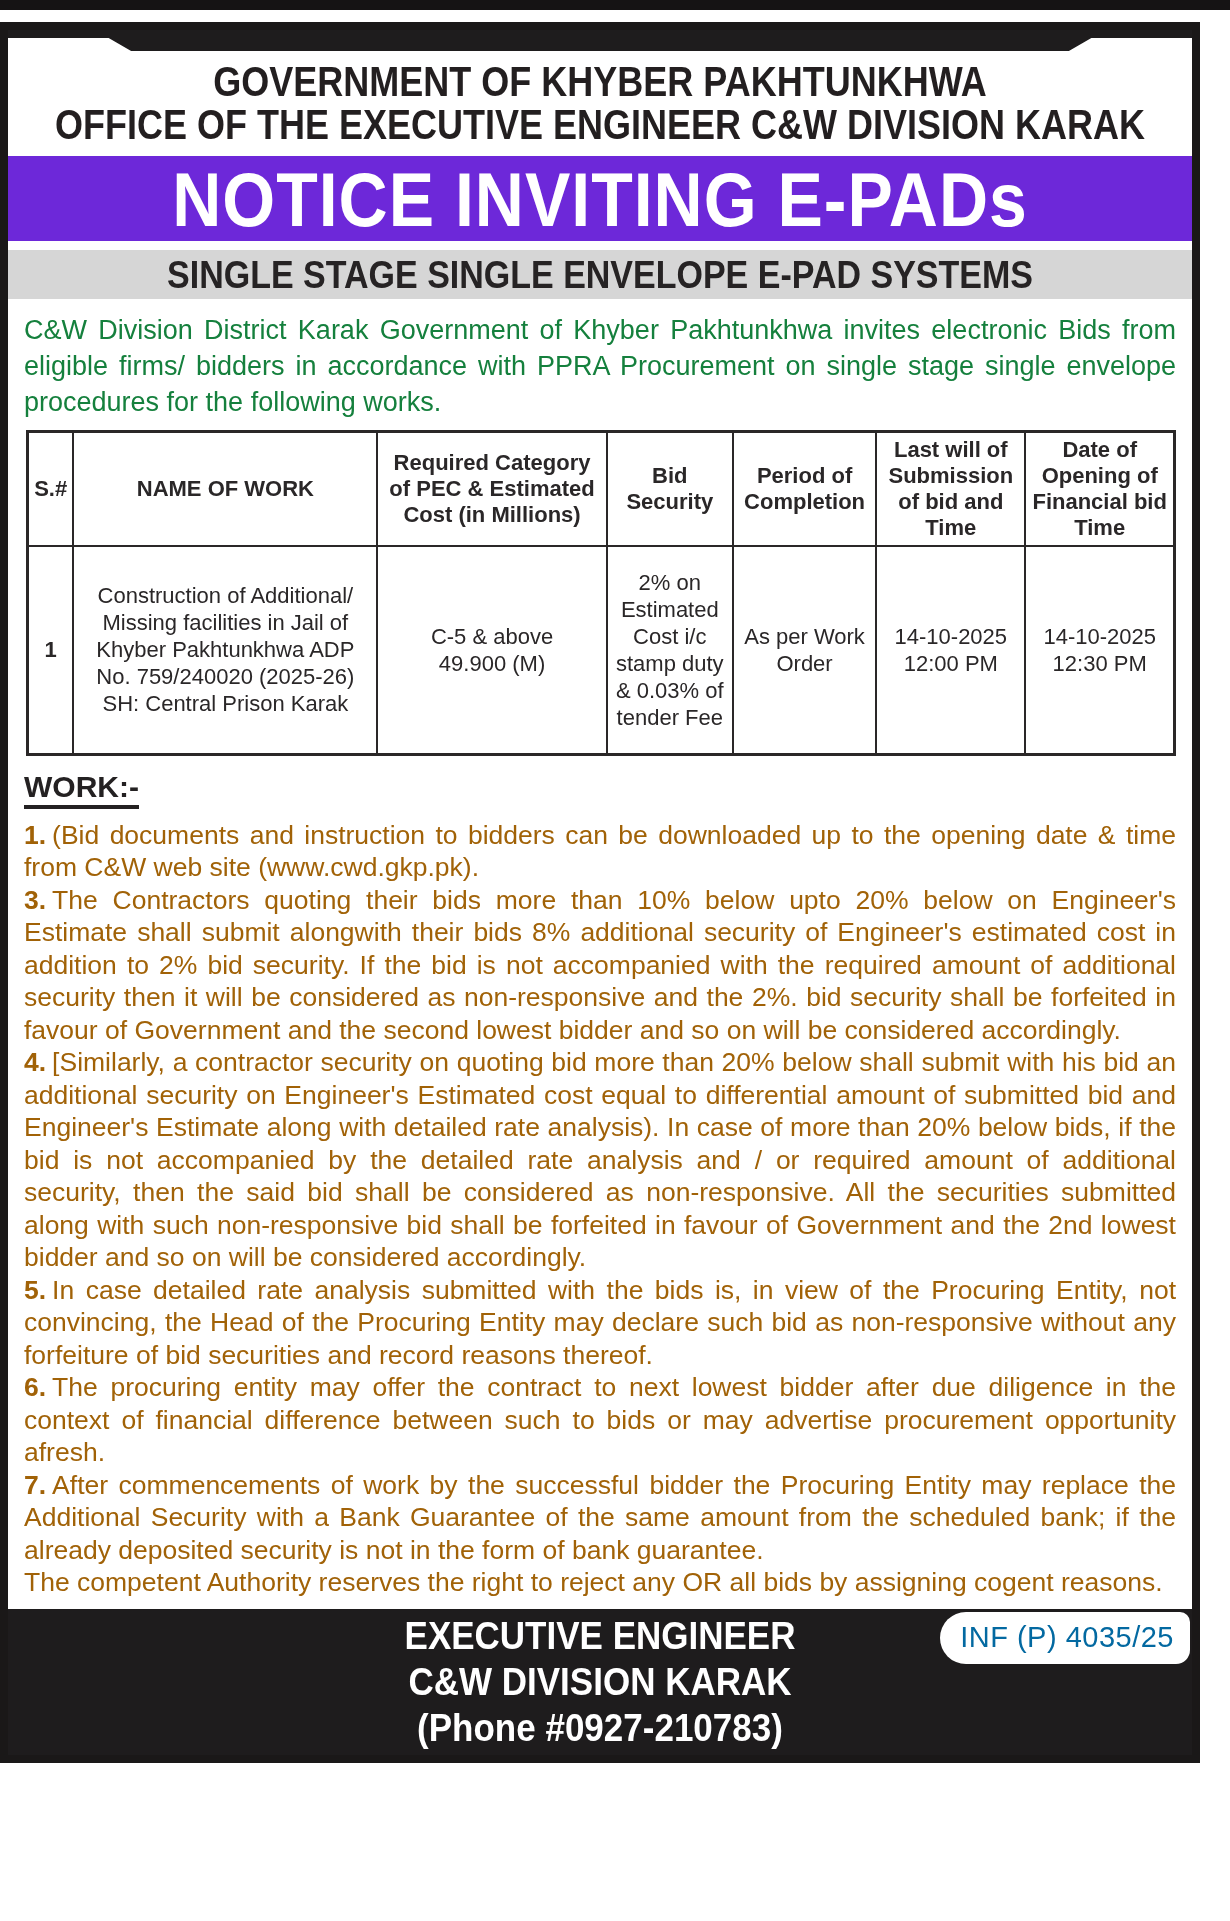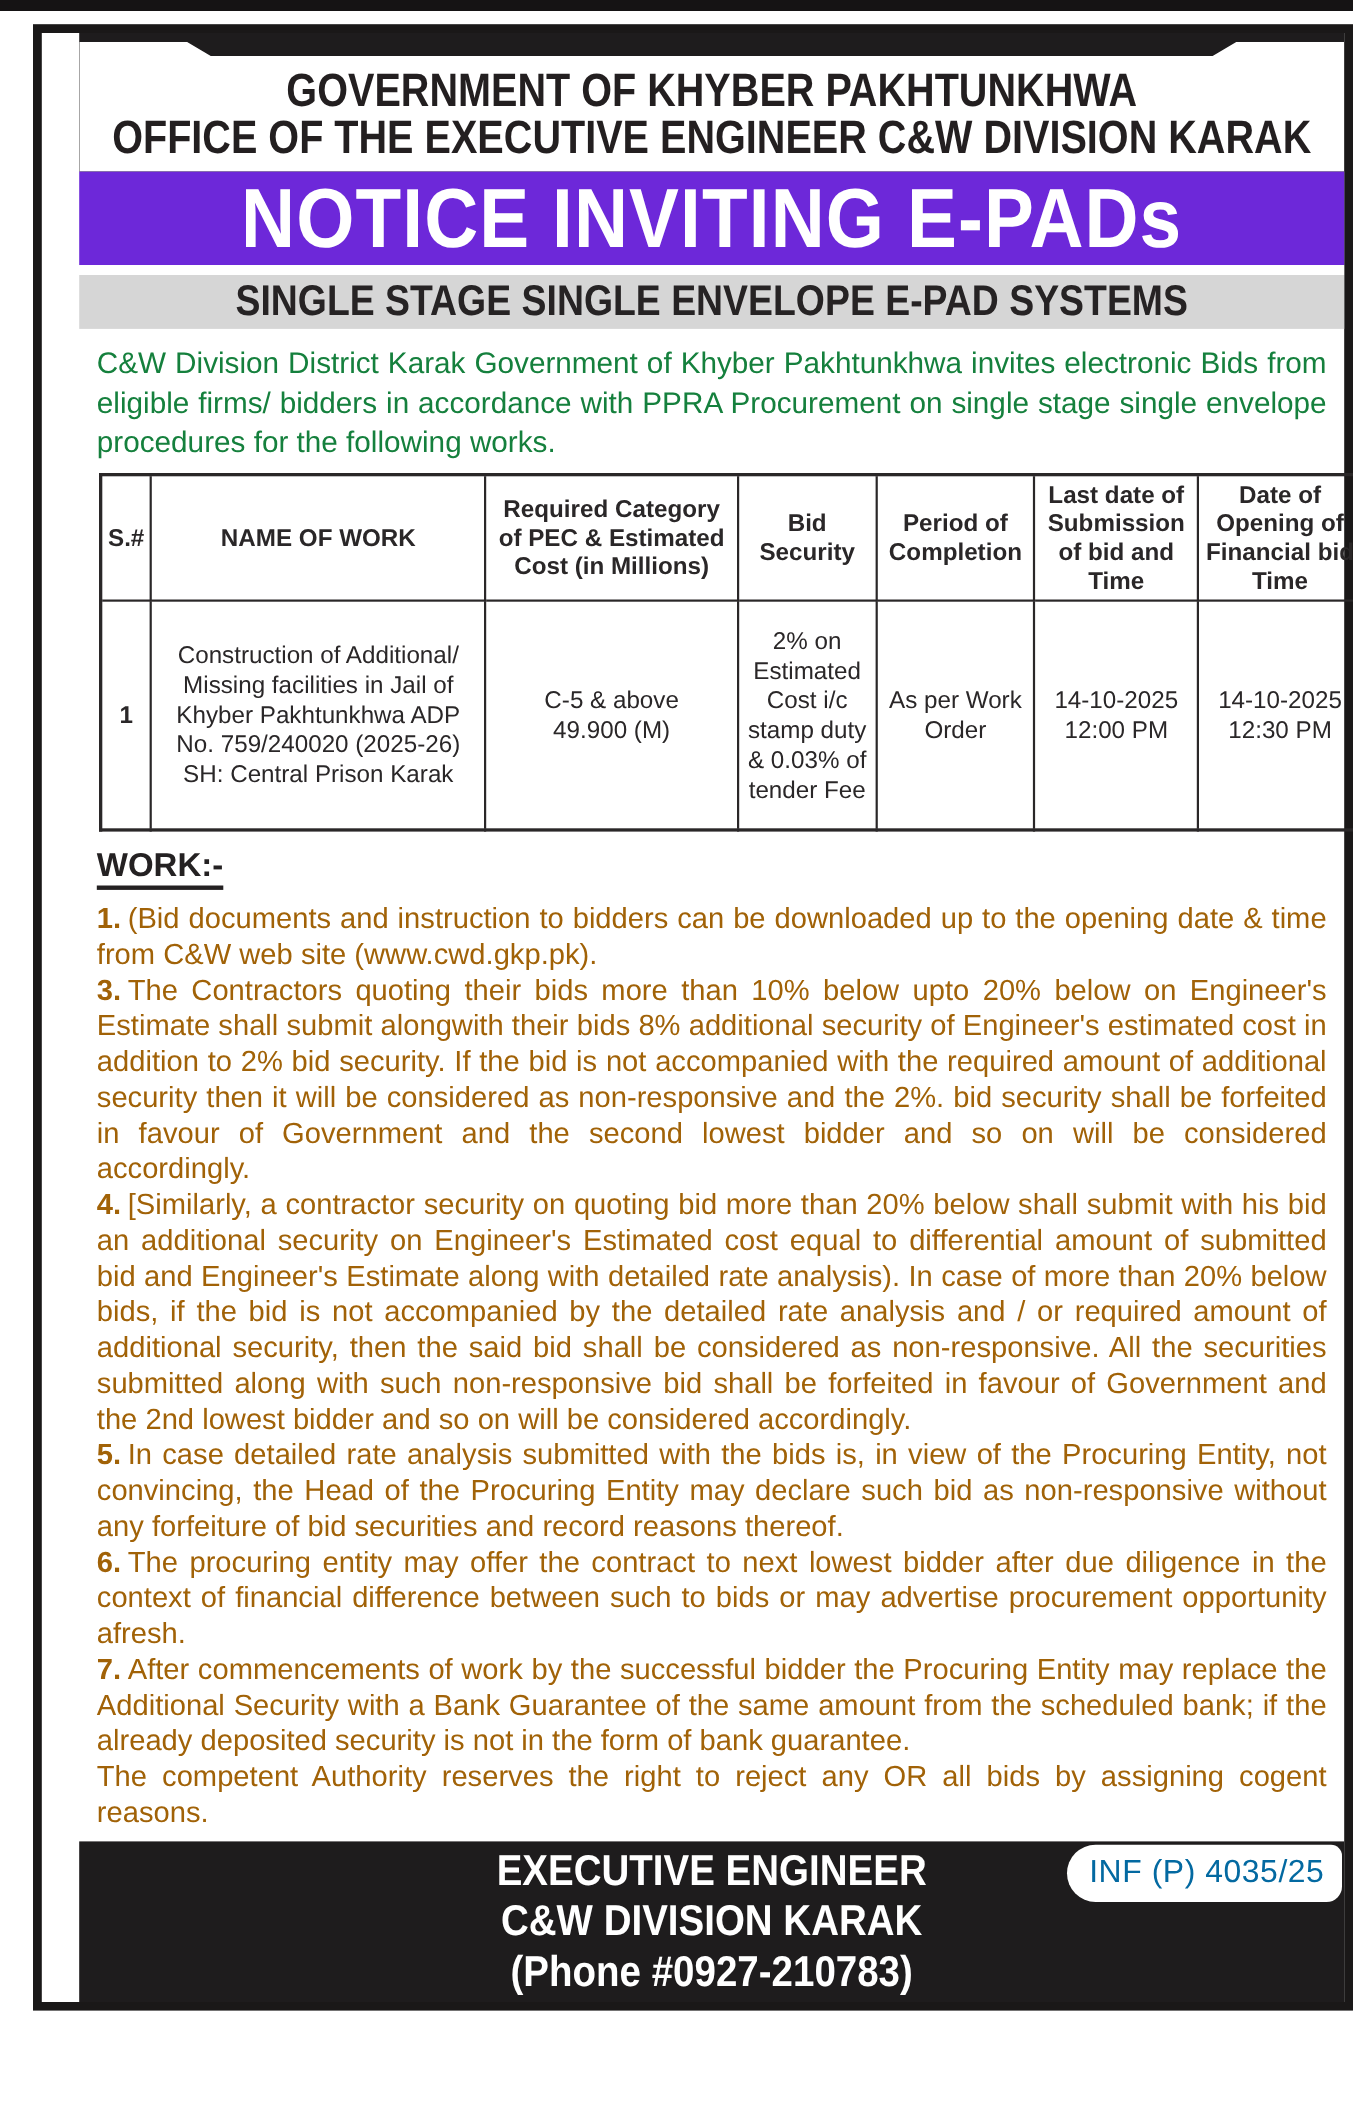--- a/index.html
+++ b/index.html
@@ -4,25 +4,24 @@
 <style>
   * { margin: 0; padding: 0; box-sizing: border-box; }
   html, body { background: #ffffff; }
   body {
     width: 1230px;
     font-family: "Liberation Sans", "DejaVu Sans", sans-serif;
     color: #231f20;
   }
   .topbar { height: 10px; background: #151314; width: 1230px; }
   .doc {
-    margin: 12px 8px 0 30px;
+    margin: 12px 8px 0 0;
     width: 1200px;
     border: 8px solid #1a1818;
     background: #ffffff;
-    padding-left: 34px;
   }
   
   .header-black { background: #1e1c1d; padding-top: 8px; }
   .header-white {
     background: #ffffff;
     min-height: 118px;
     clip-path: polygon(0 0, 8.5% 0, 10.4% 13px, 89.6% 13px, 91.5% 0, 100% 0, 100% 100%, 0 100%);
     display: flex; flex-direction: column; align-items: center; justify-content: center;
     padding-top: 12px;
   }
@@ -152,21 +151,21 @@
         <col class="col-last">
         <col class="col-open">
     </colgroup>
     <thead>
       <tr>
         <th>S.#</th>
         <th>NAME OF WORK</th>
         <th>Required Category of PEC &amp; Estimated Cost (in Millions)</th>
         <th>Bid Security</th>
         <th>Period of Completion</th>
-        <th>Last date of Submission of bid and Time</th>
+        <th>Last will of Submission of bid and Time</th>
         <th>Date of Opening of Financial bid Time</th>
       </tr>
     </thead>
     <tbody>
       <tr>
         <td class="sno-cell">1</td>
         <td>Construction of Additional/ Missing facilities in Jail of Khyber Pakhtunkhwa ADP No. 759/240020 (2025-26) SH: Central Prison Karak</td>
         <td>
           <span class="cellblock">C-5 &amp; above</span>
           <span class="cellblock">49.900 (M)</span>

